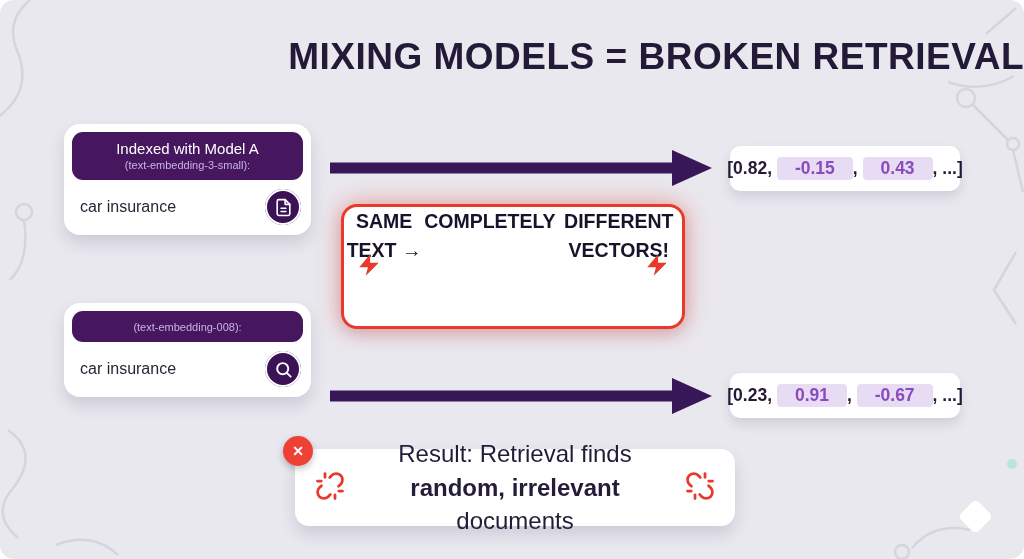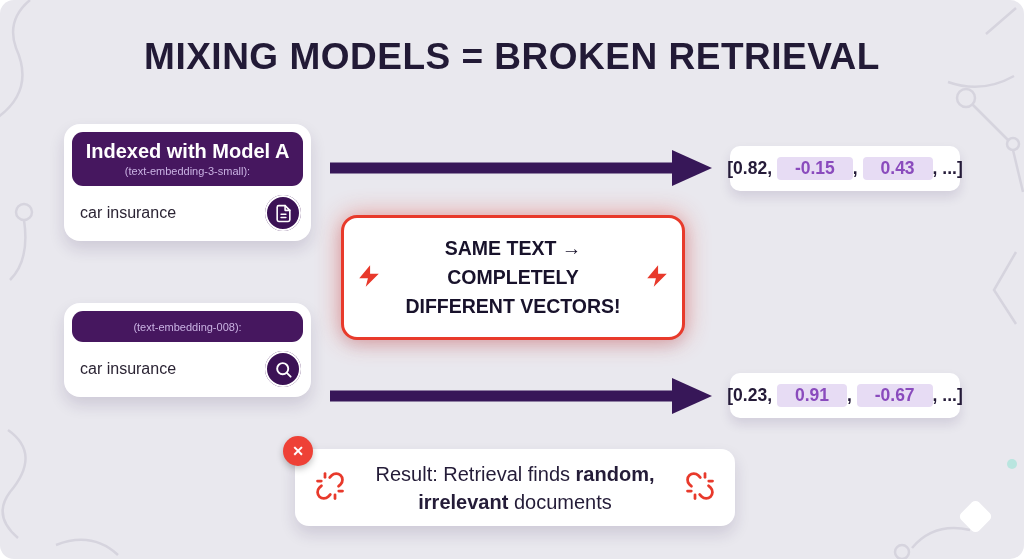--- a/index.html
+++ b/index.html
@@ -6,35 +6,35 @@
   html,body { background:#ffffff; }
   body { font-family:"Liberation Sans", sans-serif; }
   .stage {
     position:relative; width:1024px; height:559px;
     background:#e9e8ee; border-radius:14px; overflow:hidden;
   }
   .bg-decor { position:absolute; inset:0; z-index:0; pointer-events:none; }
   .layer { position:absolute; z-index:1; }
 
   .title {
-    top:36px; left:0; right:0; text-align:center;
+    top:36px; left:0; right:0; text-align:right;
     font-size:37px; font-weight:bold; color:#221a36; letter-spacing:0.5px;
   }
 
   
   .model-card {
     left:64px; width:247px; background:#ffffff; border-radius:16px;
     box-shadow:0 8px 16px rgba(40,20,80,0.14); padding:8px;
   }
   .model-card.a { top:124px; }
   .model-card.b { top:303px; }
   .model-header {
     background:#46175f; border-radius:11px; padding:8px 10px 9px; text-align:center;
   }
-  .model-header .h1 { color:#ffffff; font-weight:bold; font-size:20px; }
+  .model-header .h1 { color:#ffffff; font-weight:normal; font-size:15px; }
   .model-header .h2 { color:#c9b2e2; font-size:11px; margin-top:2px; }
   .model-body {
     display:flex; align-items:center; justify-content:space-between;
     padding:9px 2px 2px 8px;
   }
   .query-text { font-size:16px; color:#2b2434; }
   .icon-circle {
     width:36px; height:36px; border-radius:50%; background:#3b1255;
     display:flex; align-items:center; justify-content:center; flex:0 0 auto;
     box-shadow:0 0 0 2px #ffffff inset;
@@ -52,40 +52,40 @@
     display:flex; align-items:center; justify-content:center;
     font-size:17.5px; font-weight:bold; color:#241a38; white-space:pre;
   }
   .vector-box.a { top:146px; }
   .vector-box.b { top:373px; }
   .seg-hl { background:#e7dcf4; color:#8a4bbd; border-radius:4px; padding:1px 18px; }
   .seg-bold { font-weight:bold; }
 
   
   .warning-card {
-    left:341px; top:215px; width:344px; height:125px;
+    left:341px; top:204px; width:344px; height:125px;
     background:#ffffff; border:3px solid #e83a2b; border-radius:16px;
     box-shadow:0 0 24px rgba(232,58,43,0.45), 0 6px 14px rgba(40,20,80,0.10);
-    display:flex; flex-direction:column; align-items:center; justify-content:center;
+    display:flex; flex-direction:row; justify-content:center;
   }
   .warning-line { font-size:19.5px; font-weight:bold; color:#18122b; line-height:1.5; text-align:center; }
   .bolt { position:absolute; top:50%; transform:translateY(-50%); }
   .bolt.left { left:12px; }
   .bolt.right { right:12px; }
 
   
   .result-card {
     left:295px; top:449px; width:440px; height:77px;
     background:#ffffff; border-radius:14px;
     box-shadow:0 8px 16px rgba(40,20,80,0.14);
     display:flex; align-items:center; justify-content:space-between;
     padding:0 20px;
   }
   .result-text {
-    width:318px; text-align:center; font-size:20px; color:#241c38; line-height:1.4;
+    width:318px; text-align:center; font-size:24px; color:#241c38; line-height:1.4;
   }
   .x-badge {
     position:absolute; left:-12px; top:-13px; width:30px; height:30px;
     background:#ee4136; border-radius:50%; color:#ffffff;
     display:flex; align-items:center; justify-content:center;
     font-size:14px; font-weight:bold; box-shadow:0 3px 7px rgba(0,0,0,0.25);
   }
   .chain { flex:0 0 auto; }
   .chain.right svg { transform:scaleX(-1); }
 </style>

